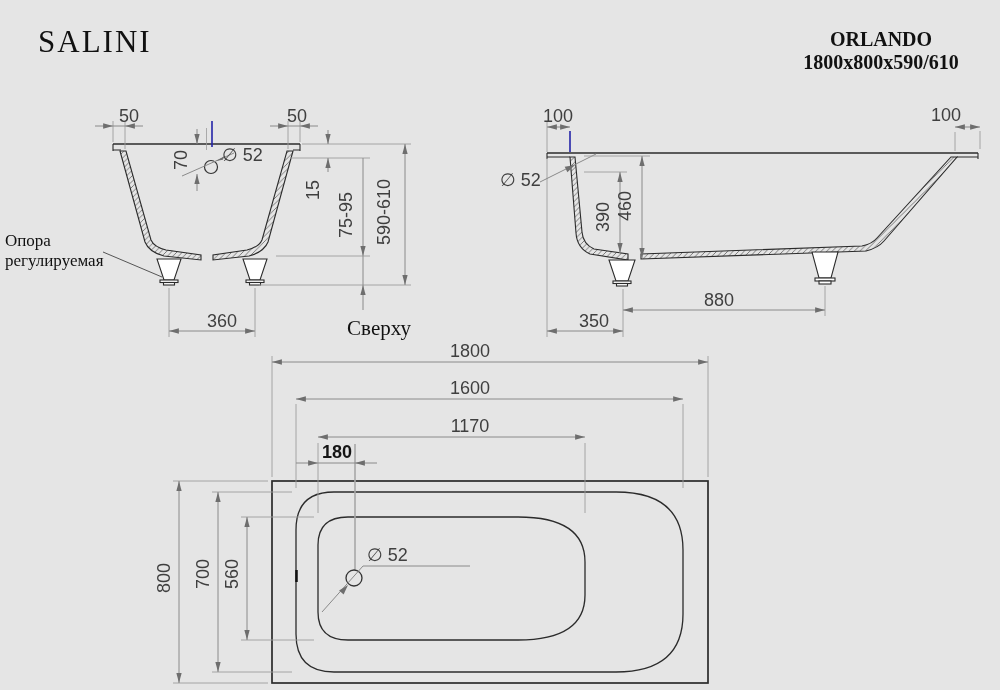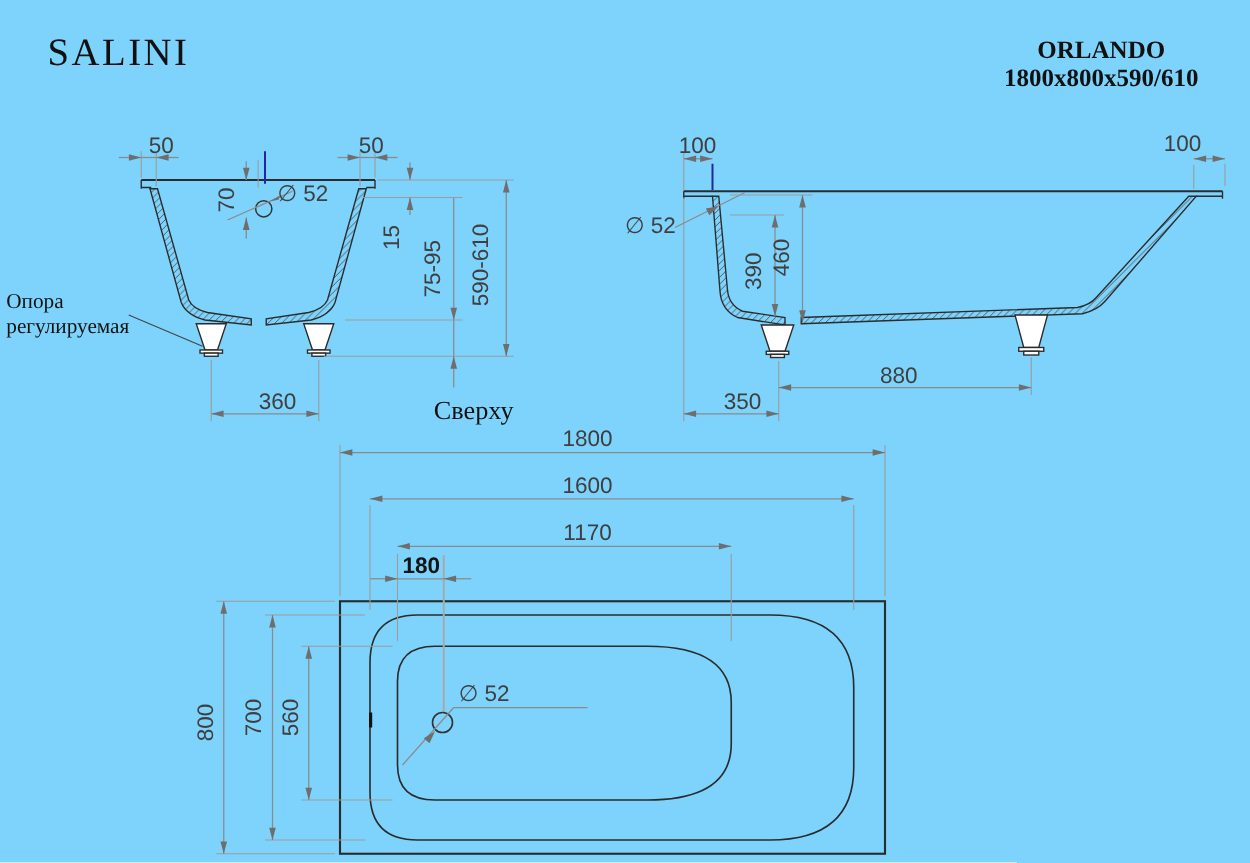--- a/index.html
+++ b/index.html
@@ -1,16 +1,16 @@
 <!DOCTYPE html>
 <html><head>
 <meta charset="utf-8">
 <style>
   html,body{margin:0;padding:0;background:#ffffff;}
-  .page{position:relative;width:1000px;height:690px;background:#7dd3fc;overflow:hidden;
+  .page{position:relative;width:1000px;height:690px;background:#e5e5e5;overflow:hidden;
         font-family:"Liberation Sans", sans-serif;}
   svg{position:absolute;left:0;top:0;}
   text{user-select:none;}
   .dimtxt{font-family:"Liberation Sans", sans-serif;font-size:18px;fill:#3f3f3f;}
   .dimtxt-bold{font-family:"Liberation Sans", sans-serif;font-size:18px;font-weight:bold;fill:#141414;}
   .seriftxt{font-family:"Liberation Serif", serif;fill:#111111;}
   .obj{stroke:#2b2b2b;fill:none;}
   .dim{stroke:#8a8a8a;stroke-width:1;fill:none;}
   .ext{stroke:#9c9c9c;stroke-width:0.9;fill:none;}
 </style>

